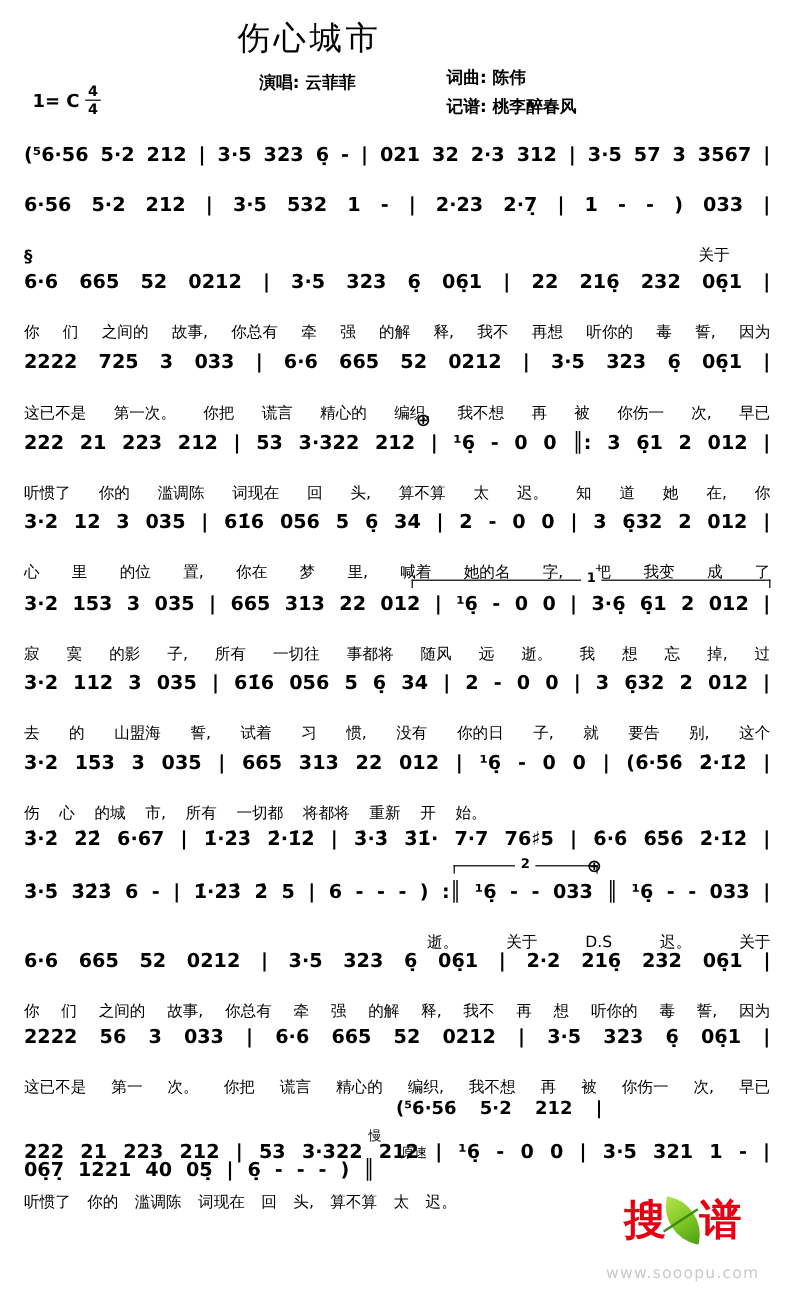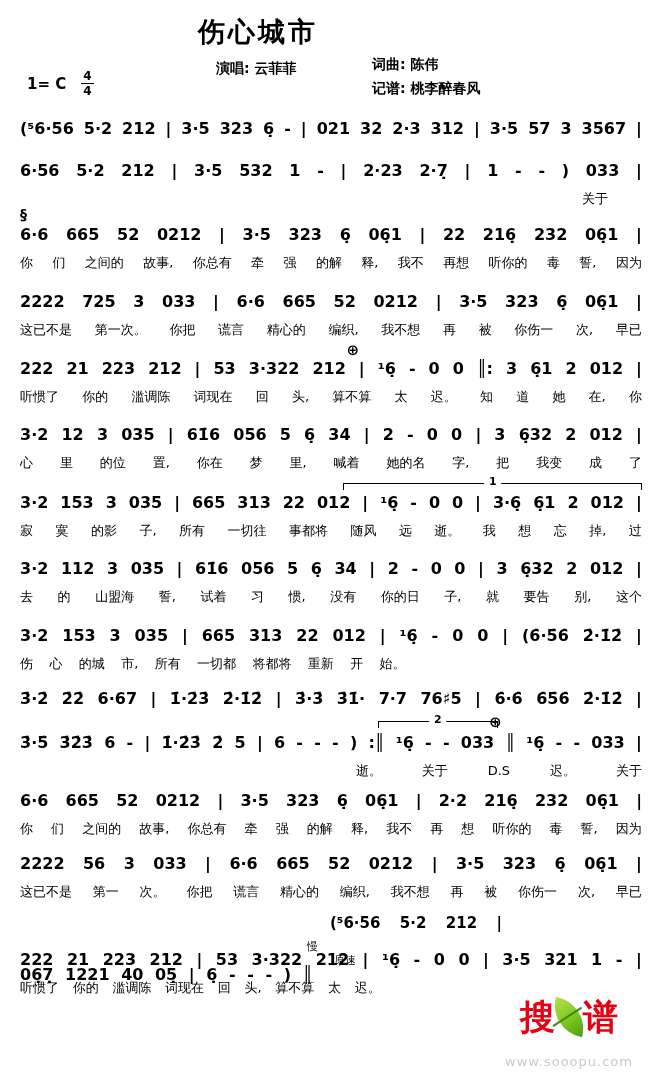--- a/index.html
+++ b/index.html
@@ -1,35 +1,35 @@
 <!DOCTYPE html>
 <html><head>
 <meta charset="utf-8">
 <style>
   html,body{margin:0;padding:0;background:#fff;}
   .sheet{
     position:relative;width:658px;height:1080px;background:#fff;
     font-family:"DejaVu Sans",sans-serif;color:#000;overflow:hidden;
   }
   .title{position:absolute;left:0;top:14px;width:516px;text-align:center;
-    font-size:27px;font-weight:bold;letter-spacing:3px;}
+    font-size:27px;font-weight:normal;letter-spacing:3px;}
   .credit{position:absolute;font-size:14px;font-weight:bold;white-space:nowrap;}
   .credit.singer{left:216px;top:60px;}
   .credit.composer{left:372px;top:56px;}
   .credit.notator{left:372px;top:80px;}
   .keysig{position:absolute;left:27px;top:70px;font-size:15px;font-weight:bold;
-    display:flex;align-items:center;gap:15px;}
+    display:flex;align-items:center;gap:5px;}
   .frac{display:inline-flex;flex-direction:column;align-items:center;line-height:1;font-size:12px;}
   .frac .ftop{border-bottom:1.6px solid #000;padding:0 2px 1px;}
   .frac .fbot{padding-top:1px;}
 
   .sys{position:absolute;left:20px;right:16px;}
   .notes{display:flex;justify-content:space-between;align-items:baseline;
     font-size:16px;font-weight:bold;white-space:nowrap;line-height:1.4;}
-  .lyrics{display:flex;justify-content:space-between;font-size:13px;margin-top:9px;line-height:1.2;}
+  .lyrics{display:flex;justify-content:space-between;font-size:13px;margin-top:24px;line-height:1.2;}
   .lyr-right{justify-content:flex-end;padding-right:34px;}
   .lyr-w62{width:62%;}
   .lyr-w58{width:58%;}
   .lyr-half{margin-left:54%;width:46%;box-sizing:border-box;}
   .notes-w47{width:47%;}
 
   .sys1{top:118px;} .sys2{top:160px;} .sys3{top:224px;} .sys4{top:291px;}
   .sys5{top:358px;} .sys6{top:424px;} .sys7{top:492px;} .sys8{top:558px;}
   .sys9{top:625px;} .sys10{top:688px;} .sys11{top:732px;} .sys12{top:790px;}
   .sys13{top:853px;} .sys14{top:914px;} .sys15{top:964px;}

